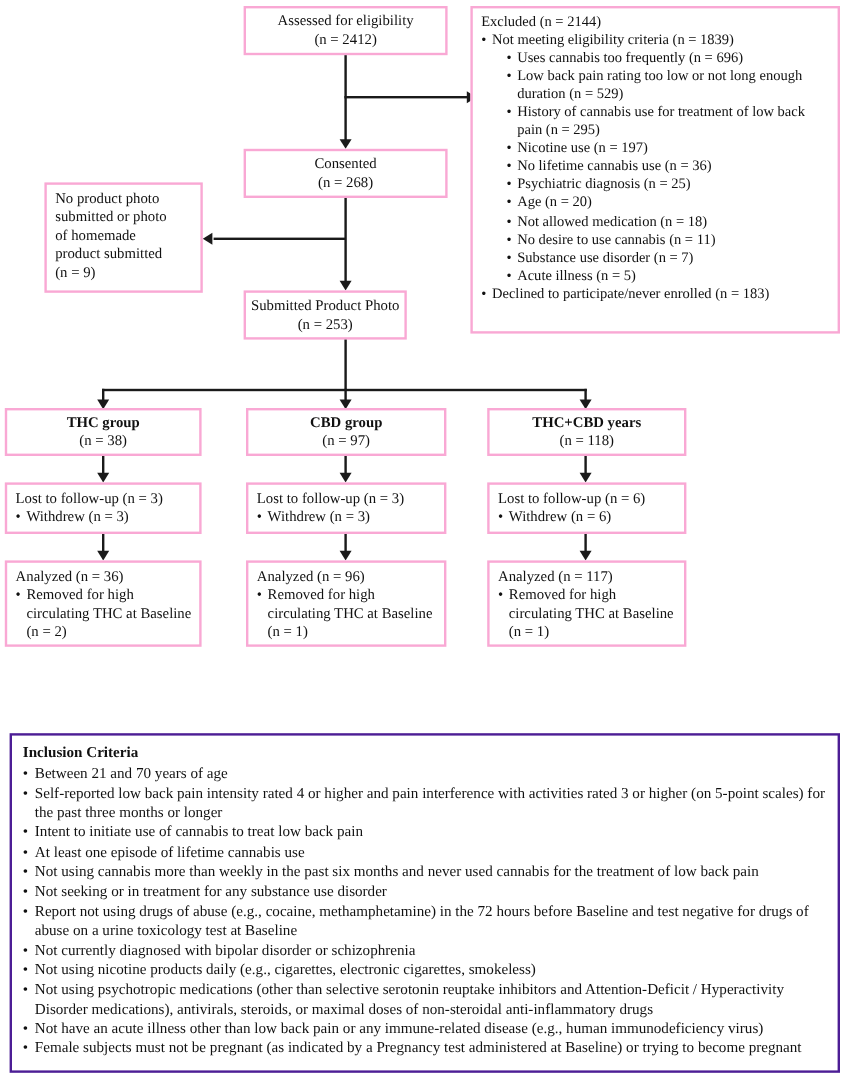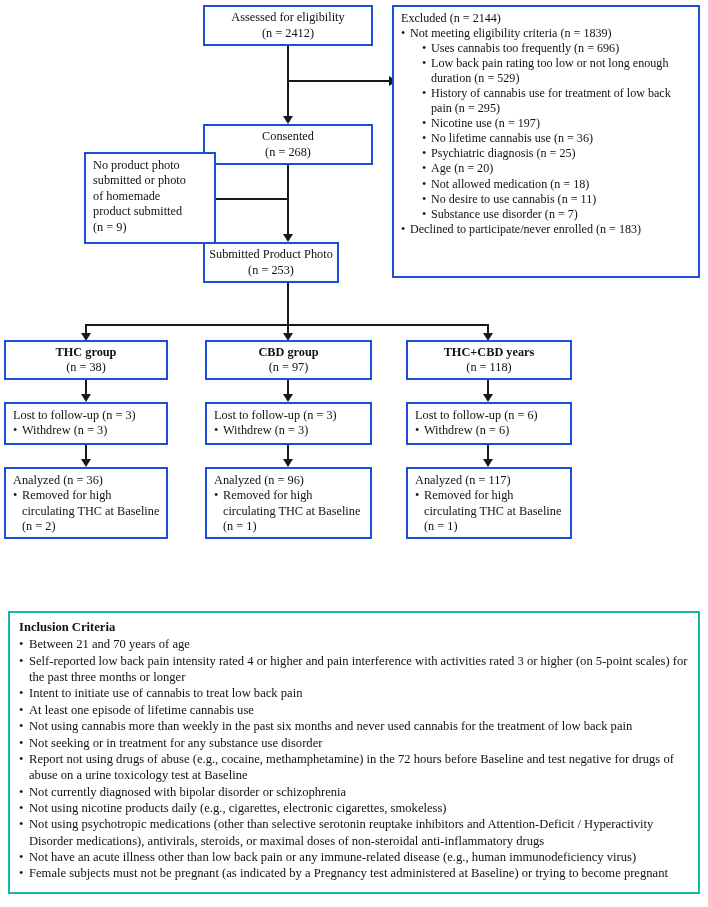--- a/index.html
+++ b/index.html
@@ -16,21 +16,21 @@
     overflow: hidden;
   }
   #diagram {
     position: absolute;
     left: 0; top: 0;
     width: 708px; height: 907px;
   }
   .box {
     position: absolute;
     box-sizing: border-box;
-    border: 2px solid #1d4ed8;
+    border: 2px solid #f9a8d4;
     background: #ffffff;
     font-size: 12.3px;
     line-height: 1.26;
     color: #111111;
   }
   .box.center {
     display: flex;
     flex-direction: column;
     align-items: center;
     justify-content: center;
@@ -85,21 +85,21 @@
     padding-left: 12px;
     font-family: Liberation Serif, serif;
   }
   .excl-head { margin-bottom: 0px; }
   .nline { white-space: nowrap; }
   #inclusion {
     position: absolute;
     left: 8px; top: 611px;
     width: 692px; height: 283px;
     box-sizing: border-box;
-    border: 2px solid #14b8a6;
+    border: 2px solid #4c1d95;
     background: #fff;
     padding: 6px 8px 4px 9px;
     font-size: 12.6px;
     line-height: 1.3;
   }
   #inclusion .title { font-weight: bold; margin-bottom: 1px; }
   #inclusion ul.bl > li { padding-left: 10px; }
 </style>
 </head>
 <body>
@@ -126,38 +126,39 @@
           <li>Uses cannabis too frequently (n = 696)</li>
           <li>Low back pain rating too low or not long enough duration (n = 529)</li>
           <li>History of cannabis use for treatment of low back pain (n = 295)</li>
           <li>Nicotine use (n = 197)</li>
           <li>No lifetime cannabis use (n = 36)</li>
           <li>Psychiatric diagnosis (n = 25)</li>
           <li>Age (n = 20)</li>
           <li>Not allowed medication (n = 18)</li>
           <li>No desire to use cannabis (n = 11)</li>
           <li>Substance use disorder (n = 7)</li>
+          <li>Acute illness (n = 5)</li>
         </ul>
       </li>
       <li>Declined to participate/never enrolled (n = 183)</li>
     </ul>
   </div>
 
   <div class="box center" style="left:203px; top:124px; width:170px; height:41px;">
     <div>Consented</div>
     <div>(n = 268)</div>
   </div>
 
   <div class="line vline" style="left:287px; top:165px; width:2px; height:72px;"></div>
   <div class="arrow-down" style="left:283px; top:234px;"></div>
 
   <div class="line hline" style="left:178px; top:198px; width:110px; height:2px;"></div>
   <div class="arrow-left" style="left:169px; top:194px;"></div>
 
-  <div class="box left" style="left:37px; top:152px; width:132px; height:92px;margin-left:47px;">
+  <div class="box left" style="left:37px; top:152px; width:132px; height:92px;">
     <div class="nline">No product photo</div>
     <div class="nline">submitted or photo</div>
     <div class="nline">of homemade</div>
     <div class="nline">product submitted</div>
     <div class="nline">(n = 9)</div>
   </div>
 
   <div class="box center" style="left:203px; top:242px; width:136px; height:41px;">
     <div>Submitted Product Photo</div>
     <div>(n = 253)</div>

